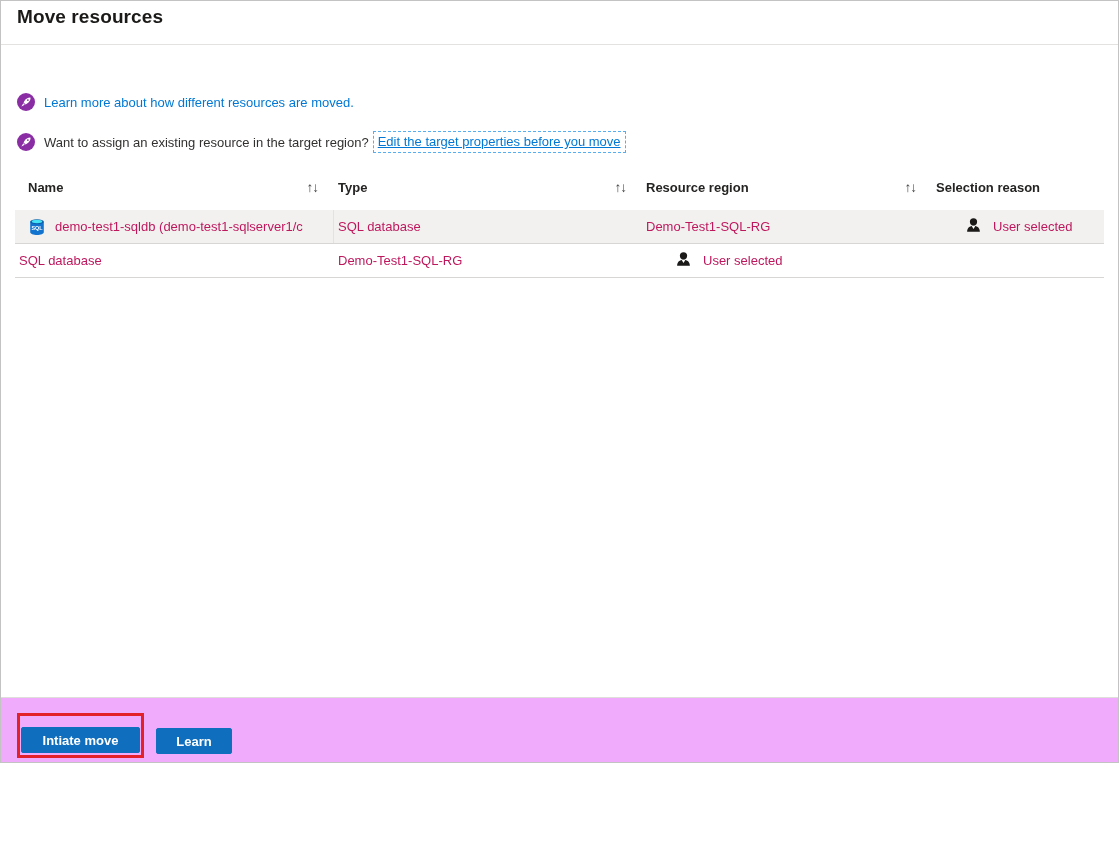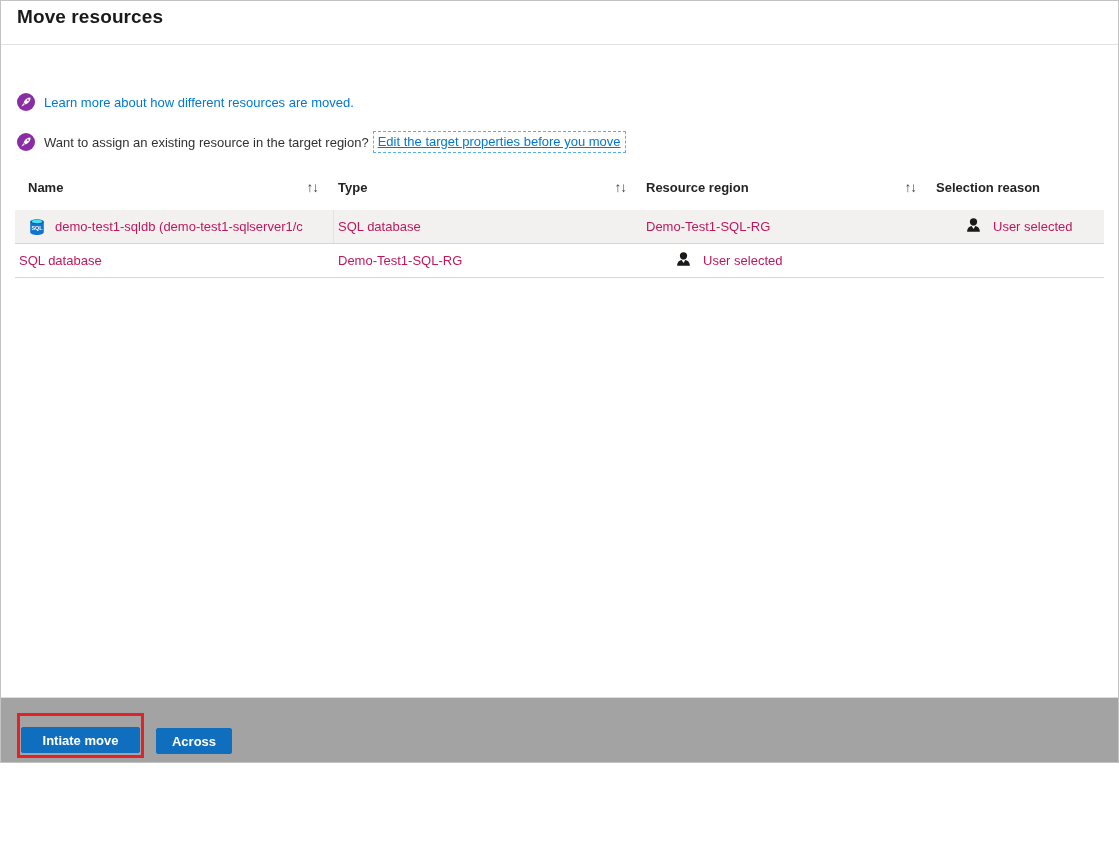--- a/index.html
+++ b/index.html
@@ -62,21 +62,21 @@
   .td.selection { padding-left: 32px; }
   .td.selection .person { width:19px; height:19px; margin-right:10px; flex:0 0 19px; }
 
   
   .footer {
     position: absolute; left: 0; right: 0; bottom: 0;
     height: 65px;
     border-top: 1px solid #e0deda;
     display: flex; align-items: flex-start;
     padding-left: 16px;
-    background: #a3a3a3;
+    background: #f0abfc;
   }
   .annotation-box {
     margin-top: 15px;
     border: 3px solid #e22128;
     padding: 11px 1px 2px 1px;
     display: inline-block;
   }
   .btn {
     height: 26px;
     background: #106ebe;
@@ -185,16 +185,16 @@
         </span>
         <span>User selected</span>
       </div>
     </div>
   </div>
 
   <div class="footer">
     <div class="annotation-box">
       <button class="btn primary-move">Intiate move</button>
     </div>
-    <button class="btn cancel">Across</button>
+    <button class="btn cancel">Learn</button>
   </div>
 
 </div>
 
 </body></html>

